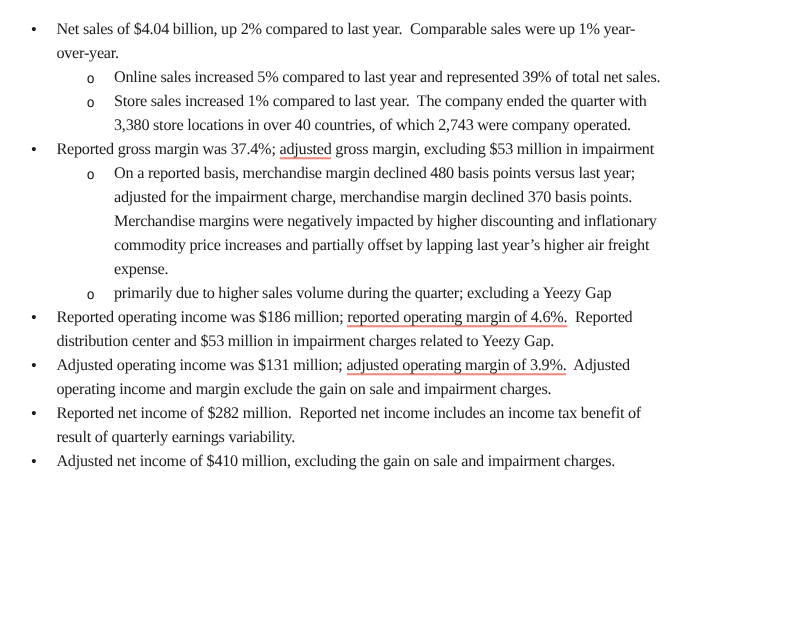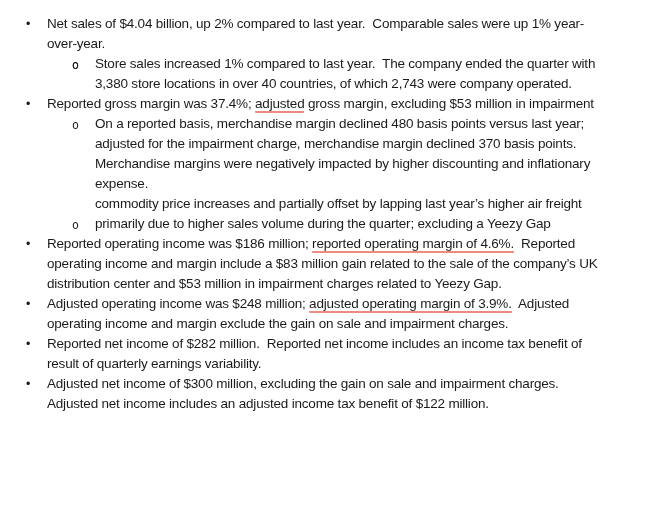--- a/index.html
+++ b/index.html
@@ -39,20 +39,21 @@
     font-family: "DejaVu Sans Mono", monospace;
     font-size: 11.5px;
     top: 1px;
   }
   .line {
     white-space: pre;
     font-size: 13.5px;
     letter-spacing: -0.2px;
     line-height: 20px;
     height: 20px;
+    font-family: Liberation Serif, serif;
   }
   .red-underline {
     padding-bottom: 2px;
     background: linear-gradient(var(--annot, #ec8b7e), var(--annot, #ec8b7e)) left bottom / 100% 2.5px no-repeat;
     border-radius: 1px;
   }
 </style>
 </head>
 <body style="background: rgb(255, 255, 255); color: rgb(27, 27, 27); --annot: #ec8b7e;">
 
@@ -60,73 +61,74 @@
   <div>
       <div class="bullet-item level-1">
         <span class="marker">•</span>
         <div>
           <div class="line"><span>Net sales of $4.04 billion, up 2% compared to last year.  Comparable sales were up 1% year-</span></div>
           <div class="line"><span>over-year.</span></div>
         </div>
       </div>
       <div class="bullet-item level-2">
         <span class="marker">o</span>
+        <div>
+          <div class="line"><span>Online sales increased 5% compared to last year and represented 39% of total net sales.</span></div>
+        </div>
       </div>
       <div class="bullet-item level-2">
         <span class="marker">o</span>
         <div>
           <div class="line"><span>Store sales increased 1% compared to last year.  The company ended the quarter with</span></div>
           <div class="line"><span>3,380 store locations in over 40 countries, of which 2,743 were company operated.</span></div>
         </div>
       </div>
       <div class="bullet-item level-1">
         <span class="marker">•</span>
         <div>
           <div class="line"><span>Reported gross margin was 37.4%; </span><span class="red-underline">adjusted</span><span> gross margin, excluding $53 million in impairment</span></div>
         </div>
       </div>
       <div class="bullet-item level-2">
         <span class="marker">o</span>
         <div>
           <div class="line"><span>On a reported basis, merchandise margin declined 480 basis points versus last year;</span></div>
           <div class="line"><span>adjusted for the impairment charge, merchandise margin declined 370 basis points.</span></div>
           <div class="line"><span>Merchandise margins were negatively impacted by higher discounting and inflationary</span></div>
+          <div class="line"><span>commodity price increases and partially offset by lapping last year’s higher air freight</span></div>
           <div class="line"><span>expense.</span></div>
-          <div class="line"><span>commodity price increases and partially offset by lapping last year’s higher air freight</span></div>
         </div>
       </div>
       <div class="bullet-item level-2">
         <span class="marker">o</span>
         <div>
           <div class="line"><span>primarily due to higher sales volume during the quarter; excluding a Yeezy Gap</span></div>
         </div>
       </div>
       <div class="bullet-item level-1">
         <span class="marker">•</span>
         <div>
           <div class="line"><span>Reported operating income was $186 million; </span><span class="red-underline">reported operating margin of 4.6%.</span><span>  Reported</span></div>
-          <div class="line"><span>operating income and margin include a $83 million gain related to the sale of the company’s UK</span></div>
           <div class="line"><span>distribution center and $53 million in impairment charges related to Yeezy Gap.</span></div>
         </div>
       </div>
       <div class="bullet-item level-1">
         <span class="marker">•</span>
         <div>
-          <div class="line"><span>Adjusted operating income was $248 million; </span><span class="red-underline">adjusted operating margin of 3.9%.</span><span>  Adjusted</span></div>
+          <div class="line"><span>Adjusted operating income was $131 million; </span><span class="red-underline">adjusted operating margin of 3.9%.</span><span>  Adjusted</span></div>
           <div class="line"><span>operating income and margin exclude the gain on sale and impairment charges.</span></div>
         </div>
       </div>
       <div class="bullet-item level-1">
         <span class="marker">•</span>
         <div>
           <div class="line"><span>Reported net income of $282 million.  Reported net income includes an income tax benefit of</span></div>
           <div class="line"><span>result of quarterly earnings variability.</span></div>
         </div>
       </div>
       <div class="bullet-item level-1">
         <span class="marker">•</span>
         <div>
-          <div class="line"><span>Adjusted net income of $300 million, excluding the gain on sale and impairment charges.</span></div>
-          <div class="line"><span>Adjusted net income includes an adjusted income tax benefit of $122 million.</span></div>
+          <div class="line"><span>Adjusted net income of $410 million, excluding the gain on sale and impairment charges.</span></div>
         </div>
       </div>
     </div>
 </div>
 
 </body></html>

